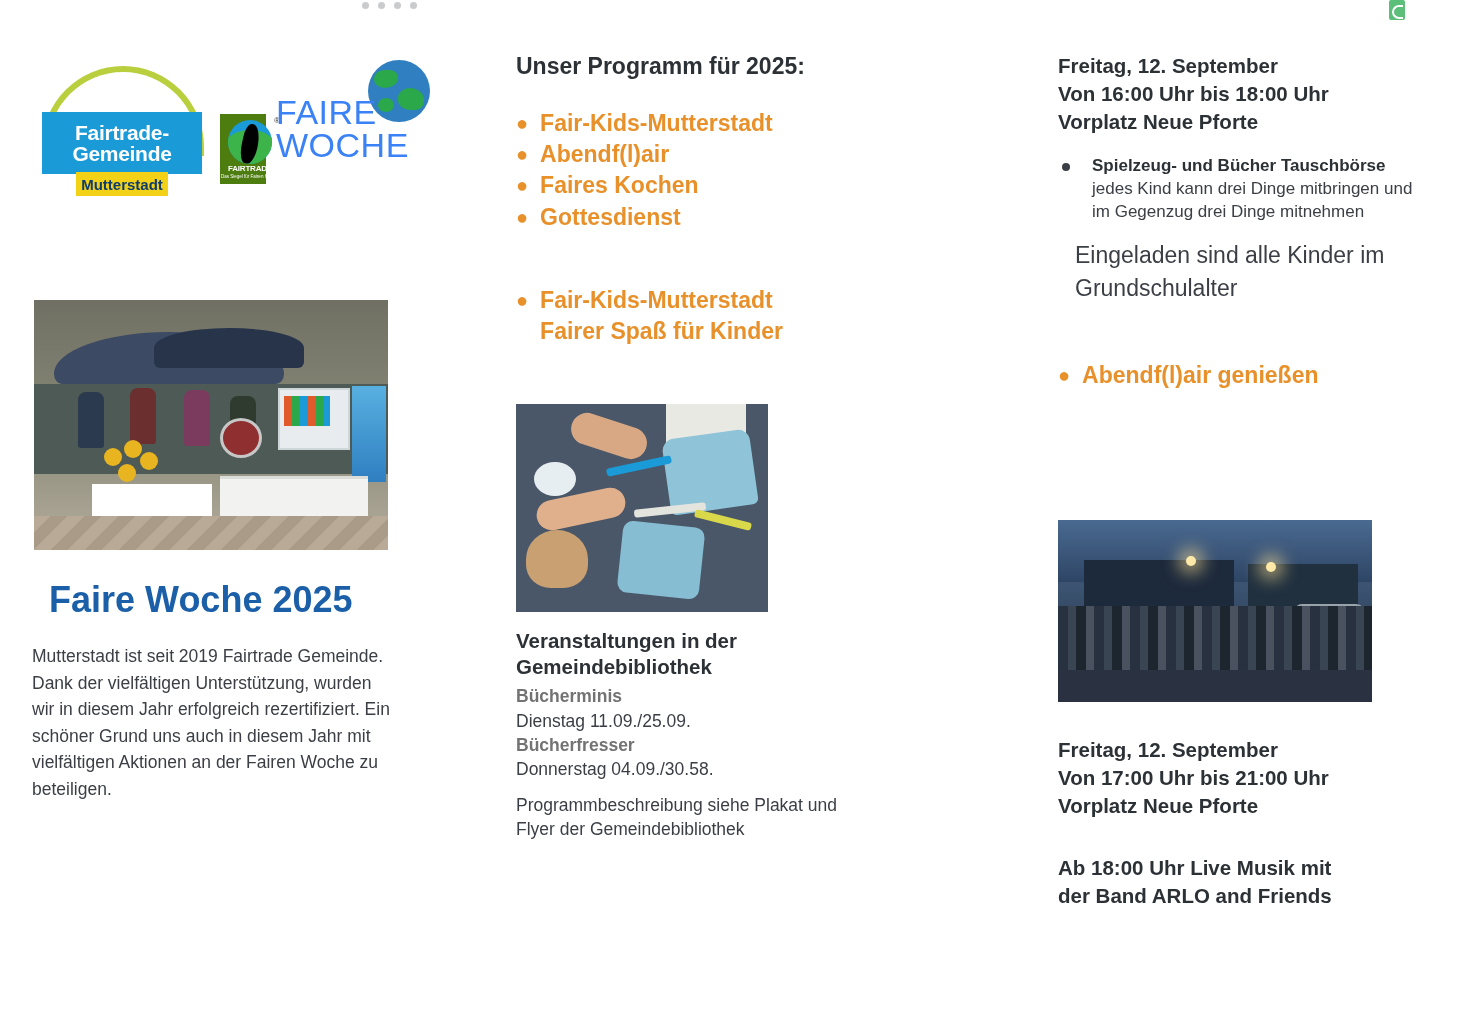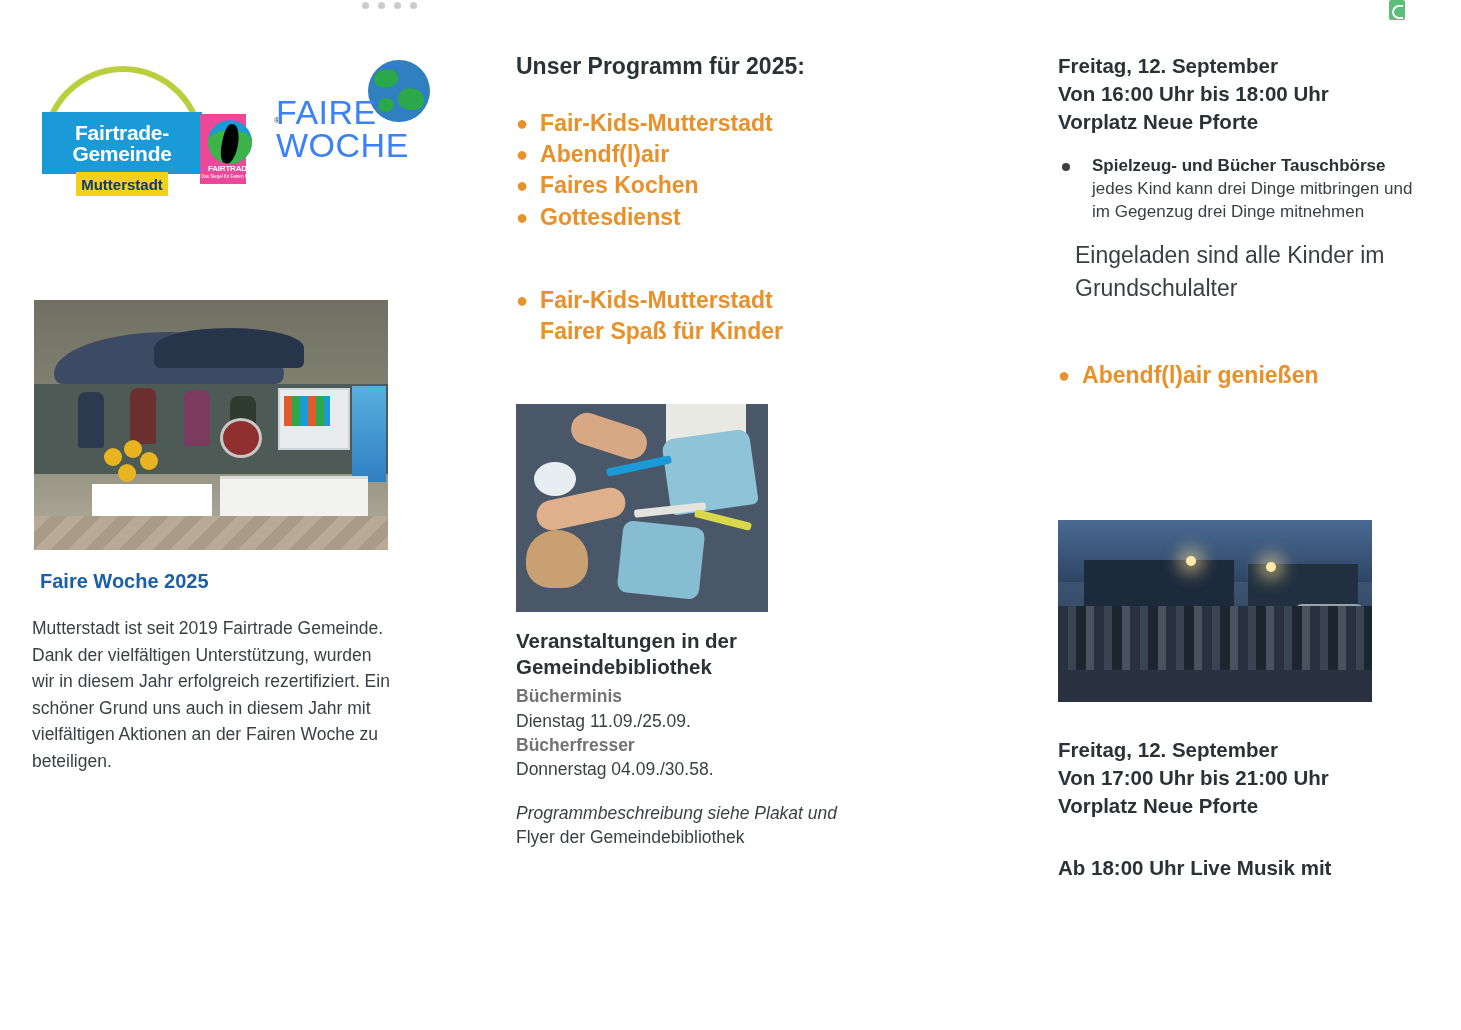--- a/index.html
+++ b/index.html
@@ -93,23 +93,23 @@
     background: #f3d117;
     display: flex; align-items: center; justify-content: center;
   }
   .ft-yellow span {
     color: #0d3b6e;
     font-weight: bold;
     font-size: 15px;
   }
   .ft-mark {
     position: absolute;
-    left: 164px; top: 54px;
+    left: 184px; top: 54px;
     width: 46px; height: 70px;
-    background: #ec4899;
+    background: #4d7c0f;
   }
   .ft-mark .circle {
     position: absolute;
     left: 8px; top: 6px;
     width: 44px; height: 44px;
     border-radius: 50%;
     background: #1a9ad6;
     overflow: hidden;
   }
   .ft-mark .circle::before {
@@ -385,22 +385,22 @@
     position: absolute; left: 236px; top: 84px;
     width: 72px; height: 34px;
     background: #9aa2ab;
     border-radius: 8px 10px 4px 4px;
   }
 
   
   .title-blue {
     color: #1b5fa8;
     font-weight: bold;
-    font-size: 20px;
-    margin: 8px;
+    font-size: 36px;
+    margin: 17px;
   }
   .body-text {
     color: #3b3f45;
     font-size: 17.5px;
     line-height: 1.52;
     margin: 0;
   }
   .head-dark {
     color: #2c3136;
     font-weight: bold;
@@ -599,21 +599,21 @@
 
   <div class="col col-mid" style="top:628px;">
     <h3 class="mid-head">
       <span style="display:block;">Veranstaltungen in der</span>
       <span style="display:block;">Gemeindebibliothek</span>
     </h3>
     <p class="mid-line b" style="margin-top:4px;">Bücherminis</p>
     <p class="mid-line">Dienstag 11.09./25.09.</p>
     <p class="mid-line b">Bücherfresser</p>
     <p class="mid-line">Donnerstag 04.09./30.58.</p>
-    <p class="mid-line" style="margin-top:20px;font-style:italic;">Programmbeschreibung siehe Plakat und</p>
+    <p class="mid-line" style="margin-top:12px;">Programmbeschreibung siehe Plakat und</p>
     <p class="mid-line">Flyer der Gemeindebibliothek</p>
   </div>
 
   <div class="col col-right" style="top:52px;">
     <h3 class="r-head">
       <span style="display:block;">Freitag, 12. September</span>
       <span style="display:block;">Von 16:00 Uhr bis 18:00 Uhr</span>
       <span style="display:block;">Vorplatz Neue Pforte</span>
     </h3>
 
@@ -643,16 +643,17 @@
   </div>
 
   <div class="col col-right" style="top:736px;">
     <h3 class="r-head">
       <span style="display:block;">Freitag, 12. September</span>
       <span style="display:block;">Von 17:00 Uhr bis 21:00 Uhr</span>
       <span style="display:block;">Vorplatz Neue Pforte</span>
     </h3>
     <h3 class="r-head" style="margin-top:34px;">
       <span style="display:block;">Ab 18:00 Uhr Live Musik mit</span>
+      <span style="display:block;">der Band ARLO and Friends</span>
     </h3>
   </div>
 
 </div>
 
 </body></html>

